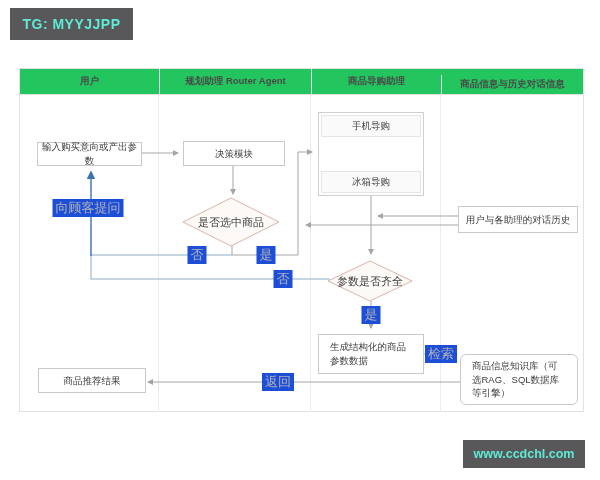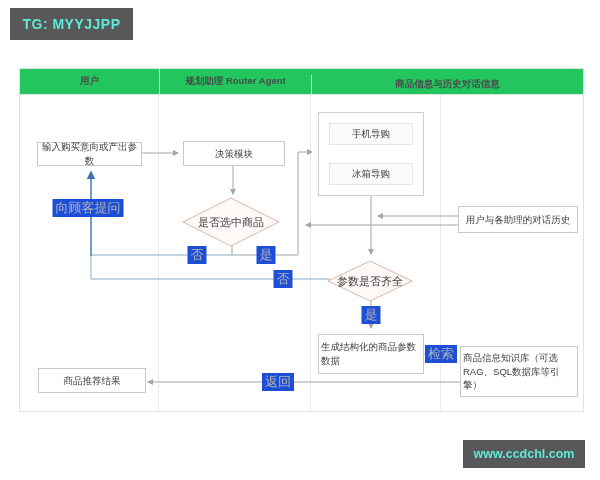--- a/index.html
+++ b/index.html
@@ -28,25 +28,25 @@
   .lane-header + .lane-header{border-left:1px solid #dfe3ed;}
   .lh-1{width:139px;} .lh-2{width:152px;} .lh-3{width:130px;} .lh-4{flex:1;margin-top:6px;}
   .lane-div{position:absolute;top:95px;width:1px;height:317px;background:#ececec;}
   .ld-1{left:158px;} .ld-2{left:310px;} .ld-3{left:440px;}
   svg.edges{position:absolute;left:0;top:0;width:600px;height:480px;}
   .node{
     position:absolute;background:#fff;border:1px solid #c9c9c9;box-sizing:border-box;
     display:flex;align-items:center;justify-content:center;
     font-size:9.5px;color:#3c3c3c;text-align:center;line-height:1.45;
   }
-  .node-multi{justify-content:flex-start;align-items:center;text-align:left;padding:3px 2px;}
+  .node-multi{justify-content:flex-start;align-items:center;text-align:left;padding:3px 11px;}
   .guides-box{
     position:absolute;left:318px;top:112px;width:106px;height:84px;
     border:1px solid #cfcfcf;background:#fff;box-sizing:border-box;
-    display:flex;flex-direction:column;justify-content:space-between;padding:10px;
+    display:flex;flex-direction:column;justify-content:space-between;padding:2px;
   }
   .guide-item{
     height:22px;background:#fafafa;border:1px solid #e6e6e6;box-sizing:border-box;
     display:flex;align-items:center;justify-content:center;font-size:9.5px;color:#3c3c3c;
   }
   .diamond-label{
     position:absolute;font-size:11px;color:#3c3c3c;text-align:center;
     display:flex;align-items:center;justify-content:center;
   }
   .edge-label{
@@ -56,20 +56,21 @@
 </style>
 </head>
 <body>
 
 <div class="badge badge-tg">TG: MYYJJPP</div>
 
 <div class="frame"></div>
 <div class="lane-headers">
   <div class="lane-header lh-1">用户</div>
   <div class="lane-header lh-2">规划助理 Router Agent</div>
+  <div class="lane-header lh-3">商品导购助理</div>
   <div class="lane-header lh-4">商品信息与历史对话信息</div>
 </div>
 <div class="lane-div ld-1"></div>
 <div class="lane-div ld-2"></div>
 <div class="lane-div ld-3"></div>
 
 <svg class="edges" viewBox="0 0 600 480">
   <defs>
     <marker id="ar-g" markerWidth="8" markerHeight="8" refX="5" refY="3" orient="auto">
       <path d="M0,0 L6,3 L0,6 z" fill="#a5a5a5"></path>
@@ -118,21 +119,21 @@
   <div class="guide-item">手机导购</div>
   <div class="guide-item">冰箱导购</div>
 </div>
 
 <div class="node" style="left:458px;top:206px;width:120px;height:27px;">用户与各助理的对话历史</div>
 
 <div class="diamond-label" style="left:328px;top:261px;width:84px;height:40px;">参数是否齐全</div>
 
 <div class="node node-multi" style="left:318px;top:334px;width:106px;height:40px;">生成结构化的商品参数数据</div>
 
-<div class="node node-multi" style="left:460px;top:346px;width:118px;height:51px;">商品信息知识库（可选RAG、SQL数据库等引擎）</div>
+<div class="node node-multi" style="left:460px;top:354px;width:118px;height:51px;border-radius:6px;">商品信息知识库（可选RAG、SQL数据库等引擎）</div>
 
 <div class="node" style="left:38px;top:368px;width:108px;height:25px;text-align:right;">商品推荐结果</div>
 
 <div class="edge-label" style="left:88px;top:208px;">向顾客提问</div>
 <div class="edge-label" style="left:197px;top:255px;">否</div>
 <div class="edge-label" style="left:266px;top:255px;">是</div>
 <div class="edge-label" style="left:283px;top:279px;">否</div>
 <div class="edge-label" style="left:371px;top:315px;">是</div>
 <div class="edge-label" style="left:441px;top:354px;">检索</div>
 <div class="edge-label" style="left:278px;top:382px;">返回</div>

